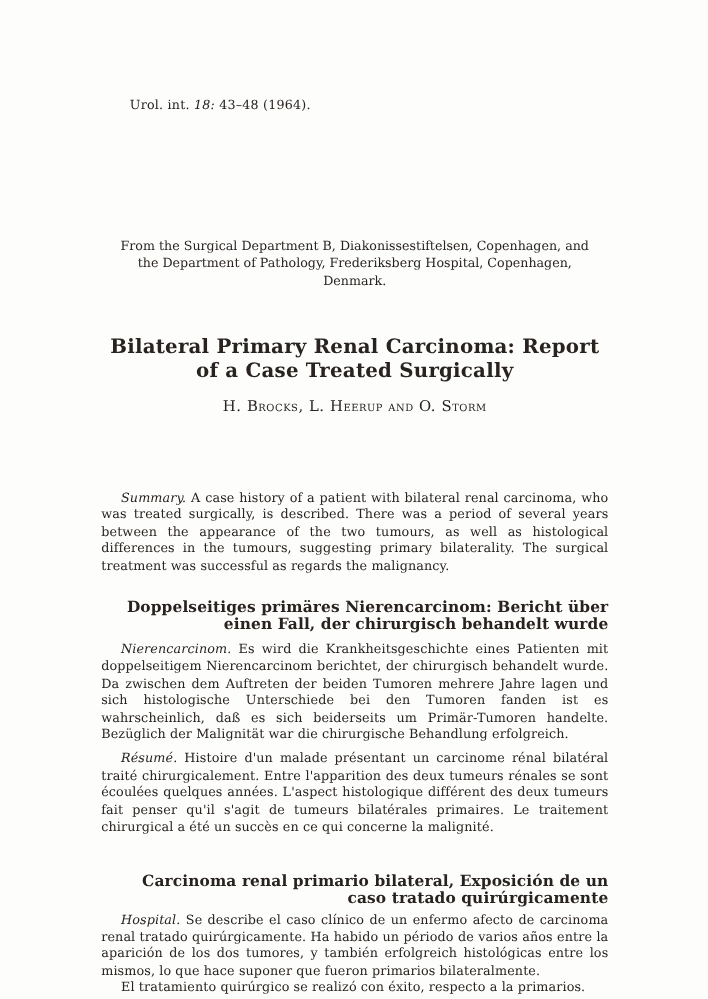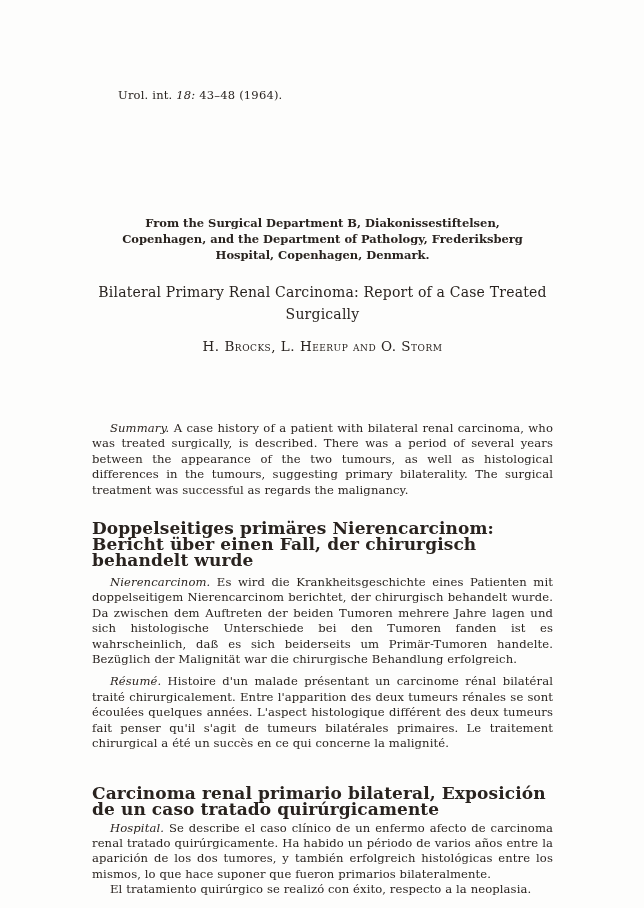--- a/index.html
+++ b/index.html
@@ -25,28 +25,27 @@
     margin-left: 26px;
     letter-spacing: 0.2px;
   }
   .journal-ref .vol { font-style: italic; }
   .affiliation {
     margin: 113px auto 0 auto;
     max-width: 430px;
     text-align: center;
     font-size: 11.5px;
     line-height: 16px;
-    font-weight: bold;
   }
   .title {
-    margin: 18px auto 0 auto;
+    margin: 42px auto 0 auto;
     max-width: 452px;
     text-align: center;
-    font-size: 14px;
-    font-weight: normal;
+    font-size: 18px;
+    font-weight: bold;
     line-height: 22px;
     letter-spacing: 0.2px;
   }
   .authors {
     margin-top: 13px;
     text-align: center;
     font-size: 13.5px;
     font-variant: small-caps;
     letter-spacing: 0.5px;
   }
@@ -54,24 +53,24 @@
     margin: 0;
     font-size: 11.6px;
     line-height: 15.4px;
     text-align: justify;
     text-indent: 18px;
     letter-spacing: 0.1px;
   }
   .plabel { font-style: italic; }
   .sec-heading {
     margin: 0;
-    font-size: 17px;
+    font-size: 14px;
     font-weight: bold;
     line-height: 16px;
-    text-align: left;
+    text-align: right;
     letter-spacing: 0.1px;
   }
   .sec-en { margin-top: 67px; }
   .sec-de .sec-heading { margin-top: 22px; }
   .sec-de .para { margin-top: 7px; }
   .sec-fr .sec-heading { margin-top: 12px; }
   .sec-fr .para { margin-top: 7px; }
   .sec-es .sec-heading { margin-top: 33px; }
   .sec-es .para { margin-top: 4px; }
   .sec-es .para.second { margin-top: 0; }
@@ -102,16 +101,16 @@
 
   <section class="sec-fr">
     <p class="para"><i class="plabel">Résumé.</i>
       <span>Histoire d'un malade présentant un carcinome rénal bilatéral traité chirurgicalement. Entre l'apparition des deux tumeurs rénales se sont écoulées quelques années. L'aspect histologique différent des deux tumeurs fait penser qu'il s'agit de tumeurs bilatérales primaires. Le traitement chirurgical a été un succès en ce qui concerne la malignité.</span></p>
   </section>
 
   <section class="sec-es">
     <h2 class="sec-heading">Carcinoma renal primario bilateral, Exposición de un caso tratado quirúrgicamente</h2>
     <p class="para"><i class="plabel">Hospital.</i>
       <span>Se describe el caso clínico de un enfermo afecto de carcinoma renal tratado quirúrgicamente. Ha habido un périodo de varios años entre la aparición de los dos tumores, y también erfolgreich histológicas entre los mismos, lo que hace suponer que fueron primarios bilateralmente.</span></p>
-    <p class="para second">El tratamiento quirúrgico se realizó con éxito, respecto a la neoplasia.</p>
+    <p class="para second">El tratamiento quirúrgico se realizó con éxito, respecto a la primarios.</p>
   </section>
 
 </div>
 
 </body></html>

